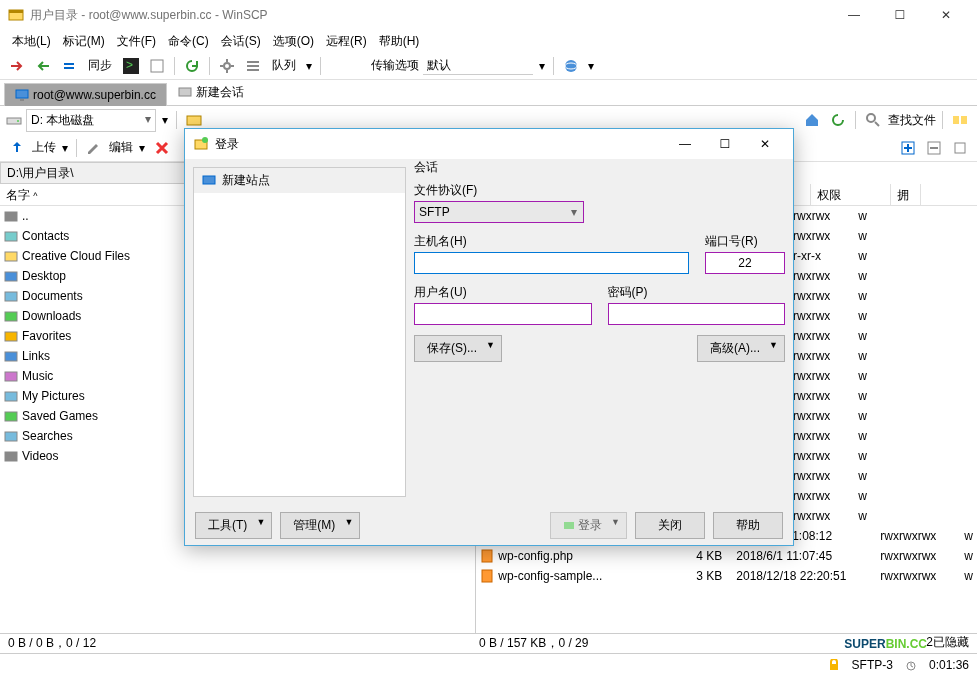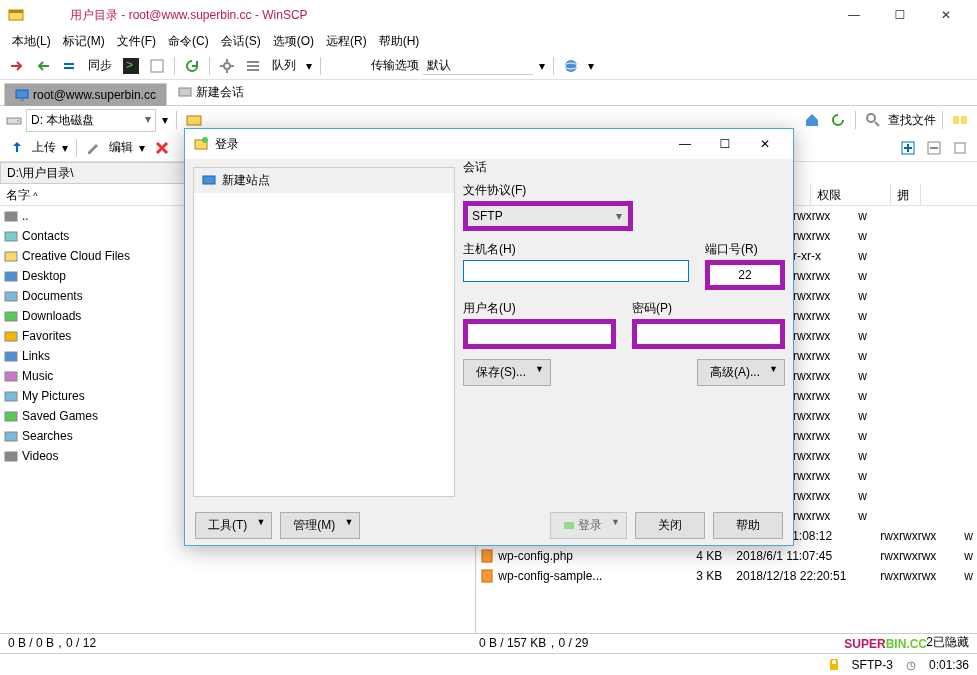--- a/index.html
+++ b/index.html
@@ -1,19 +1,19 @@
 <!DOCTYPE html>
 <html><head>
 <meta charset="utf-8">
 <style>
 * { margin: 0; padding: 0; box-sizing: border-box; font-family: "Microsoft YaHei", Tahoma, sans-serif; font-size: 12px; }
 body { width: 977px; height: 675px; background: #fff; position: relative; overflow: hidden; }
 .titlebar { height: 30px; display: flex; align-items: center; padding: 0 8px; background: #fff; }
 .titlebar .icon { width: 16px; height: 16px; margin-right: 6px; }
-.titlebar .title { flex: 1; color: #be185d; margin-left: 40px; }
+.titlebar .title { flex: 1; color: #737373; }
 .titlebar .winbtn { width: 46px; height: 30px; display: flex; align-items: center; justify-content: center; color: #333; }
 .menubar { height: 22px; display: flex; align-items: center; padding: 0 8px; gap: 4px; }
 .menubar span { padding: 2px 4px; }
 .toolbar { height: 28px; display: flex; align-items: center; padding: 2px 6px; gap: 4px; border-bottom: 1px solid #e0e0e0; }
 .tbtn { width: 22px; height: 22px; display: inline-flex; align-items: center; justify-content: center; border: 1px solid transparent; }
 .sep { width: 1px; height: 18px; background: #ccc; margin: 0 2px; }
 .tabs { height: 26px; display: flex; align-items: flex-end; padding: 0 4px; border-bottom: 1px solid #ccc; }
 .tab { padding: 4px 10px; border: 1px solid transparent; border-bottom: none; display: flex; align-items: center; gap: 4px; }
 .tab.active { border-color: #ccc; background: #a3a3a3; position: relative; top: 1px; }
 .midrow { height: 28px; display: flex; align-items: center; padding: 2px 6px; gap: 4px; }
@@ -30,38 +30,38 @@
 .frow { height: 20px; display: flex; align-items: center; padding: 0 4px; gap: 4px; }
 .fico { width: 14px; height: 14px; display: inline-block; }
 .statusbar { position: absolute; bottom: 22px; left: 0; right: 0; height: 20px; border-top: 1px solid #ccc; display: flex; align-items: center; padding: 0 8px; font-size: 11px; }
 .statusbar .sleft { flex: 1; }
 .bottombar { position: absolute; bottom: 0; left: 0; right: 0; height: 22px; border-top: 1px solid #ccc; display: flex; align-items: center; justify-content: flex-end; padding: 0 8px; gap: 12px; font-size: 11px; }
 .dialog { position: absolute; left: 184px; top: 128px; width: 610px; height: 418px; background: #f0f0f0; border: 1px solid #4ba7d8; box-shadow: 0 4px 20px rgba(0,0,0,0.3); }
 .dlg-title { height: 30px; display: flex; align-items: center; padding: 0 8px; background: #fff; }
 .dlg-title .t { flex: 1; margin-left: 6px; }
 .dlg-title .wb { width: 40px; height: 28px; display: flex; align-items: center; justify-content: center; }
 .dlg-body { display: flex; height: 346px; }
-.dlg-left { width: 262px; border: 1px solid #ccc; background: #fff; margin: 8px 4px 8px 8px; }
+.dlg-left { width: 213px; border: 1px solid #ccc; background: #fff; margin: 8px 4px 8px 8px; }
 .dlg-left .item { padding: 4px 8px; display: flex; align-items: center; gap: 6px; background: #f0f0f0; }
 .dlg-right { flex: 1; padding: 0 8px 8px 4px; }
 .dlg-right .grp { margin-bottom: 10px; }
 .dlg-right label { display: block; margin-bottom: 2px; }
-.dlg-right input, .dlg-right .sel { width: 100%; border: 5px solid #a21caf; padding: 3px 4px; background: #fff; }
+.dlg-right input, .dlg-right .sel { width: 100%; border: 1px solid #a21caf; padding: 3px 4px; background: #fff; }
 .dlg-right .sel { position: relative; background: #e8e8e8; }
 .dlg-right .sel::after { content: "▾"; position: absolute; right: 6px; color: #666; }
 .highlighted { border: 1px solid #0078d7 !important; }
 .dlg-btns { display: flex; gap: 6px; }
 .dlg-btn { border: 1px solid #adadad; background: #e1e1e1; padding: 4px 12px; min-width: 70px; text-align: center; }
 .dlg-btn.split { padding-right: 24px; position: relative; }
 .dlg-btn.split::after { content: "▼"; position: absolute; right: 6px; font-size: 9px; }
 .dlg-footer { height: 40px; display: flex; align-items: center; padding: 0 10px; gap: 8px; }
 .dlg-footer .spacer { flex: 1; }
 .rrow { display: flex; gap: 16px; }
 .watermark { position: absolute; right: 50px; bottom: 22px; font-size: 18px; font-weight: bold; }
-.watermark .o { color: #be185d; } .watermark .g { color: #66cc33; }
+.watermark .o { color: #0c4a6e; } .watermark .g { color: #66cc33; }
 svg { display: block; }
 .rcol { display: flex; }
 .rc1 { width: 180px; white-space: nowrap; overflow: hidden; text-overflow: ellipsis; }
 .rc2 { width: 50px; text-align: right; padding-right: 10px; }
 .rc3 { width: 140px; }
 .rc4 { width: 80px; }
 </style>
 </head>
 <body>
 

